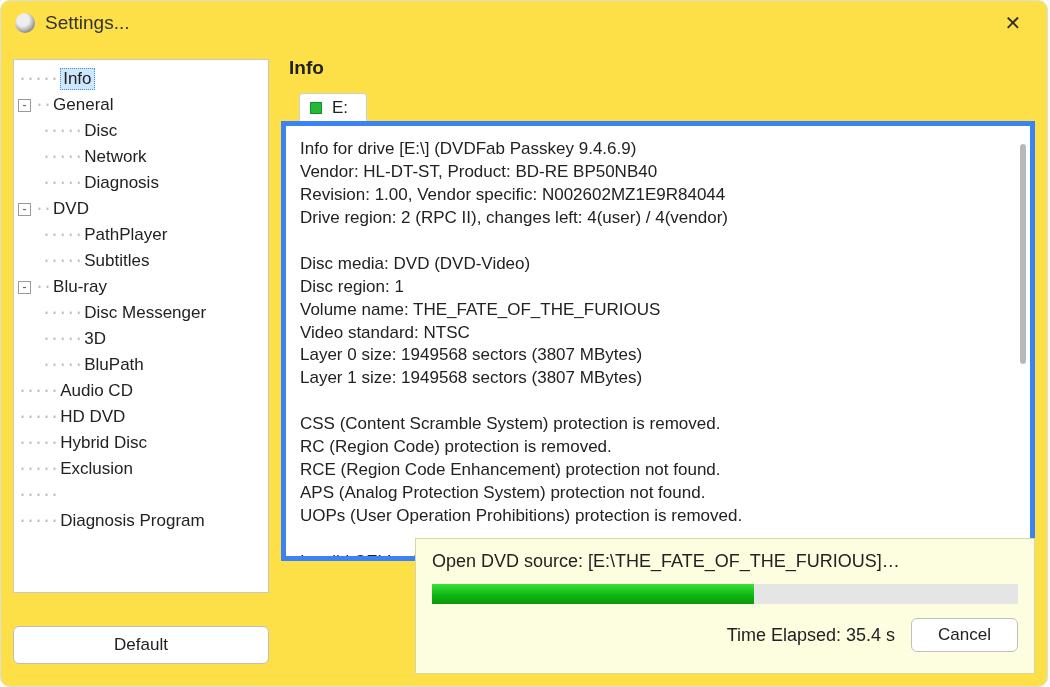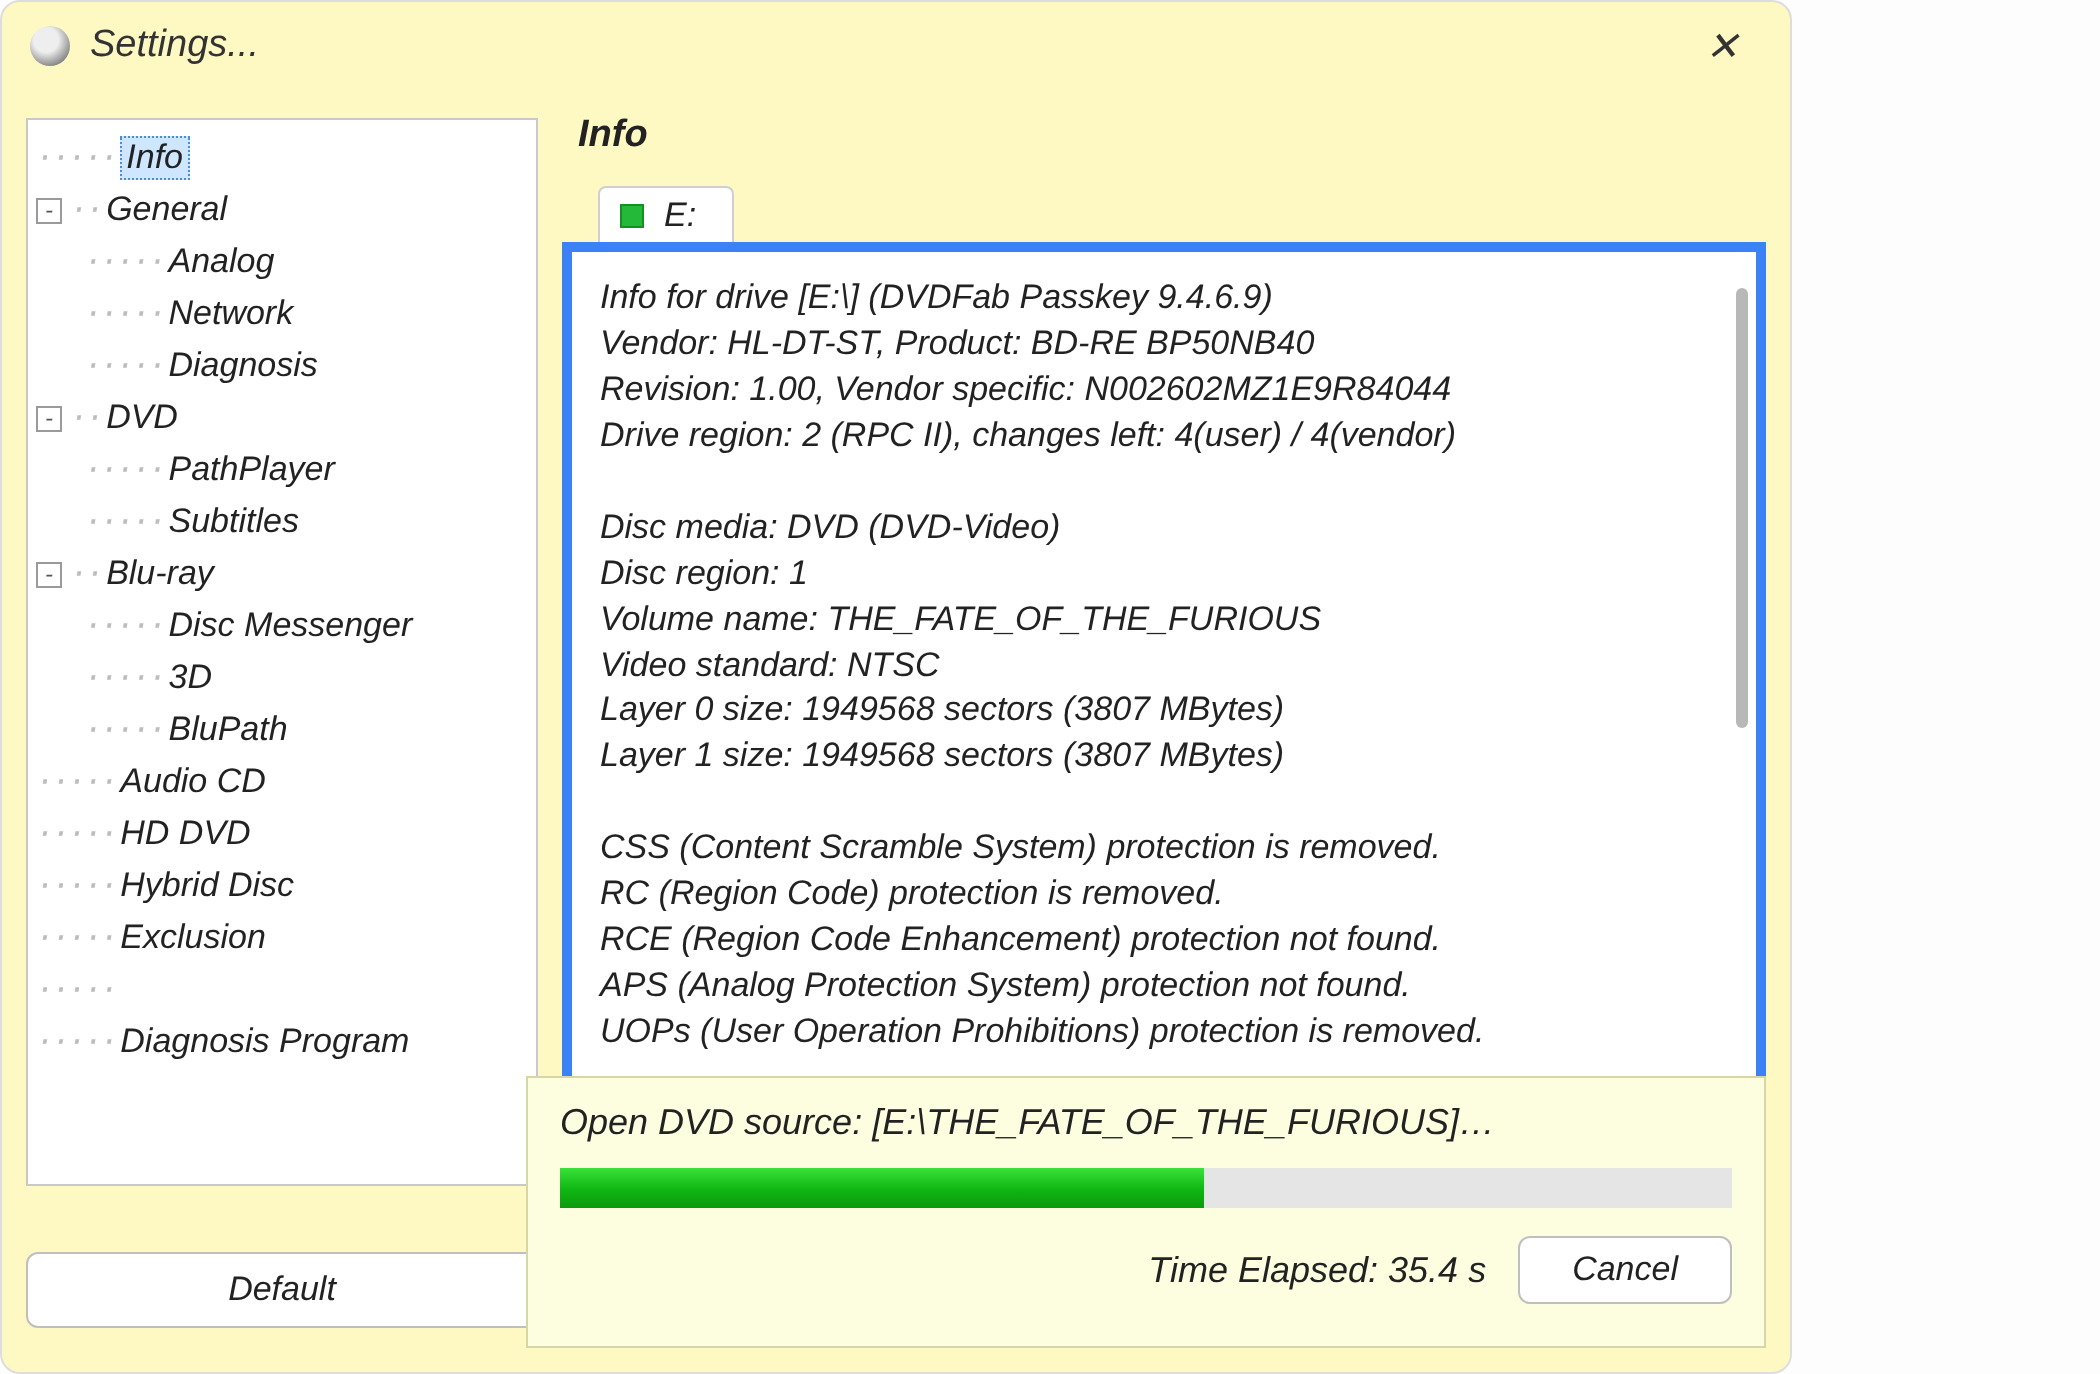--- a/index.html
+++ b/index.html
@@ -6,26 +6,25 @@
   html, body {
     margin: 0; padding: 0;
     width: 1050px; height: 687px;
     font-family: "Segoe UI", Tahoma, sans-serif;
     font-size: 17px;
     color: #222;
     background: #fdfdfd;
     overflow: hidden;
   }
   .window {
-    width: 896px; height: 687px;
-    background: #fef9c3;
+    width: 1048px; height: 687px;
+    background: #fde047;
     border: 1px solid #ddd;
     border-radius: 10px;
     position: relative;
-    font-style: italic;
   }
   .titlebar {
     height: 44px;
     display: flex;
     align-items: center;
     padding: 0 14px;
   }
   .titlebar .appicon {
     width: 20px; height: 20px;
     border-radius: 50%;
@@ -204,21 +203,21 @@
             <span class="label">Info</span>
           </li>
           <li>
             <span class="dots"></span>
             <span class="exp">-</span>
             <span class="dots">··</span>
             <span class="label">General</span>
           </li>
           <li>
             <span class="dots" style="white-space: pre;">   ·····</span>
-            <span class="label">Analog</span>
+            <span class="label">Disc</span>
           </li>
           <li>
             <span class="dots" style="white-space: pre;">   ·····</span>
             <span class="label">Network</span>
           </li>
           <li>
             <span class="dots" style="white-space: pre;">   ·····</span>
             <span class="label">Diagnosis</span>
           </li>
           <li>

